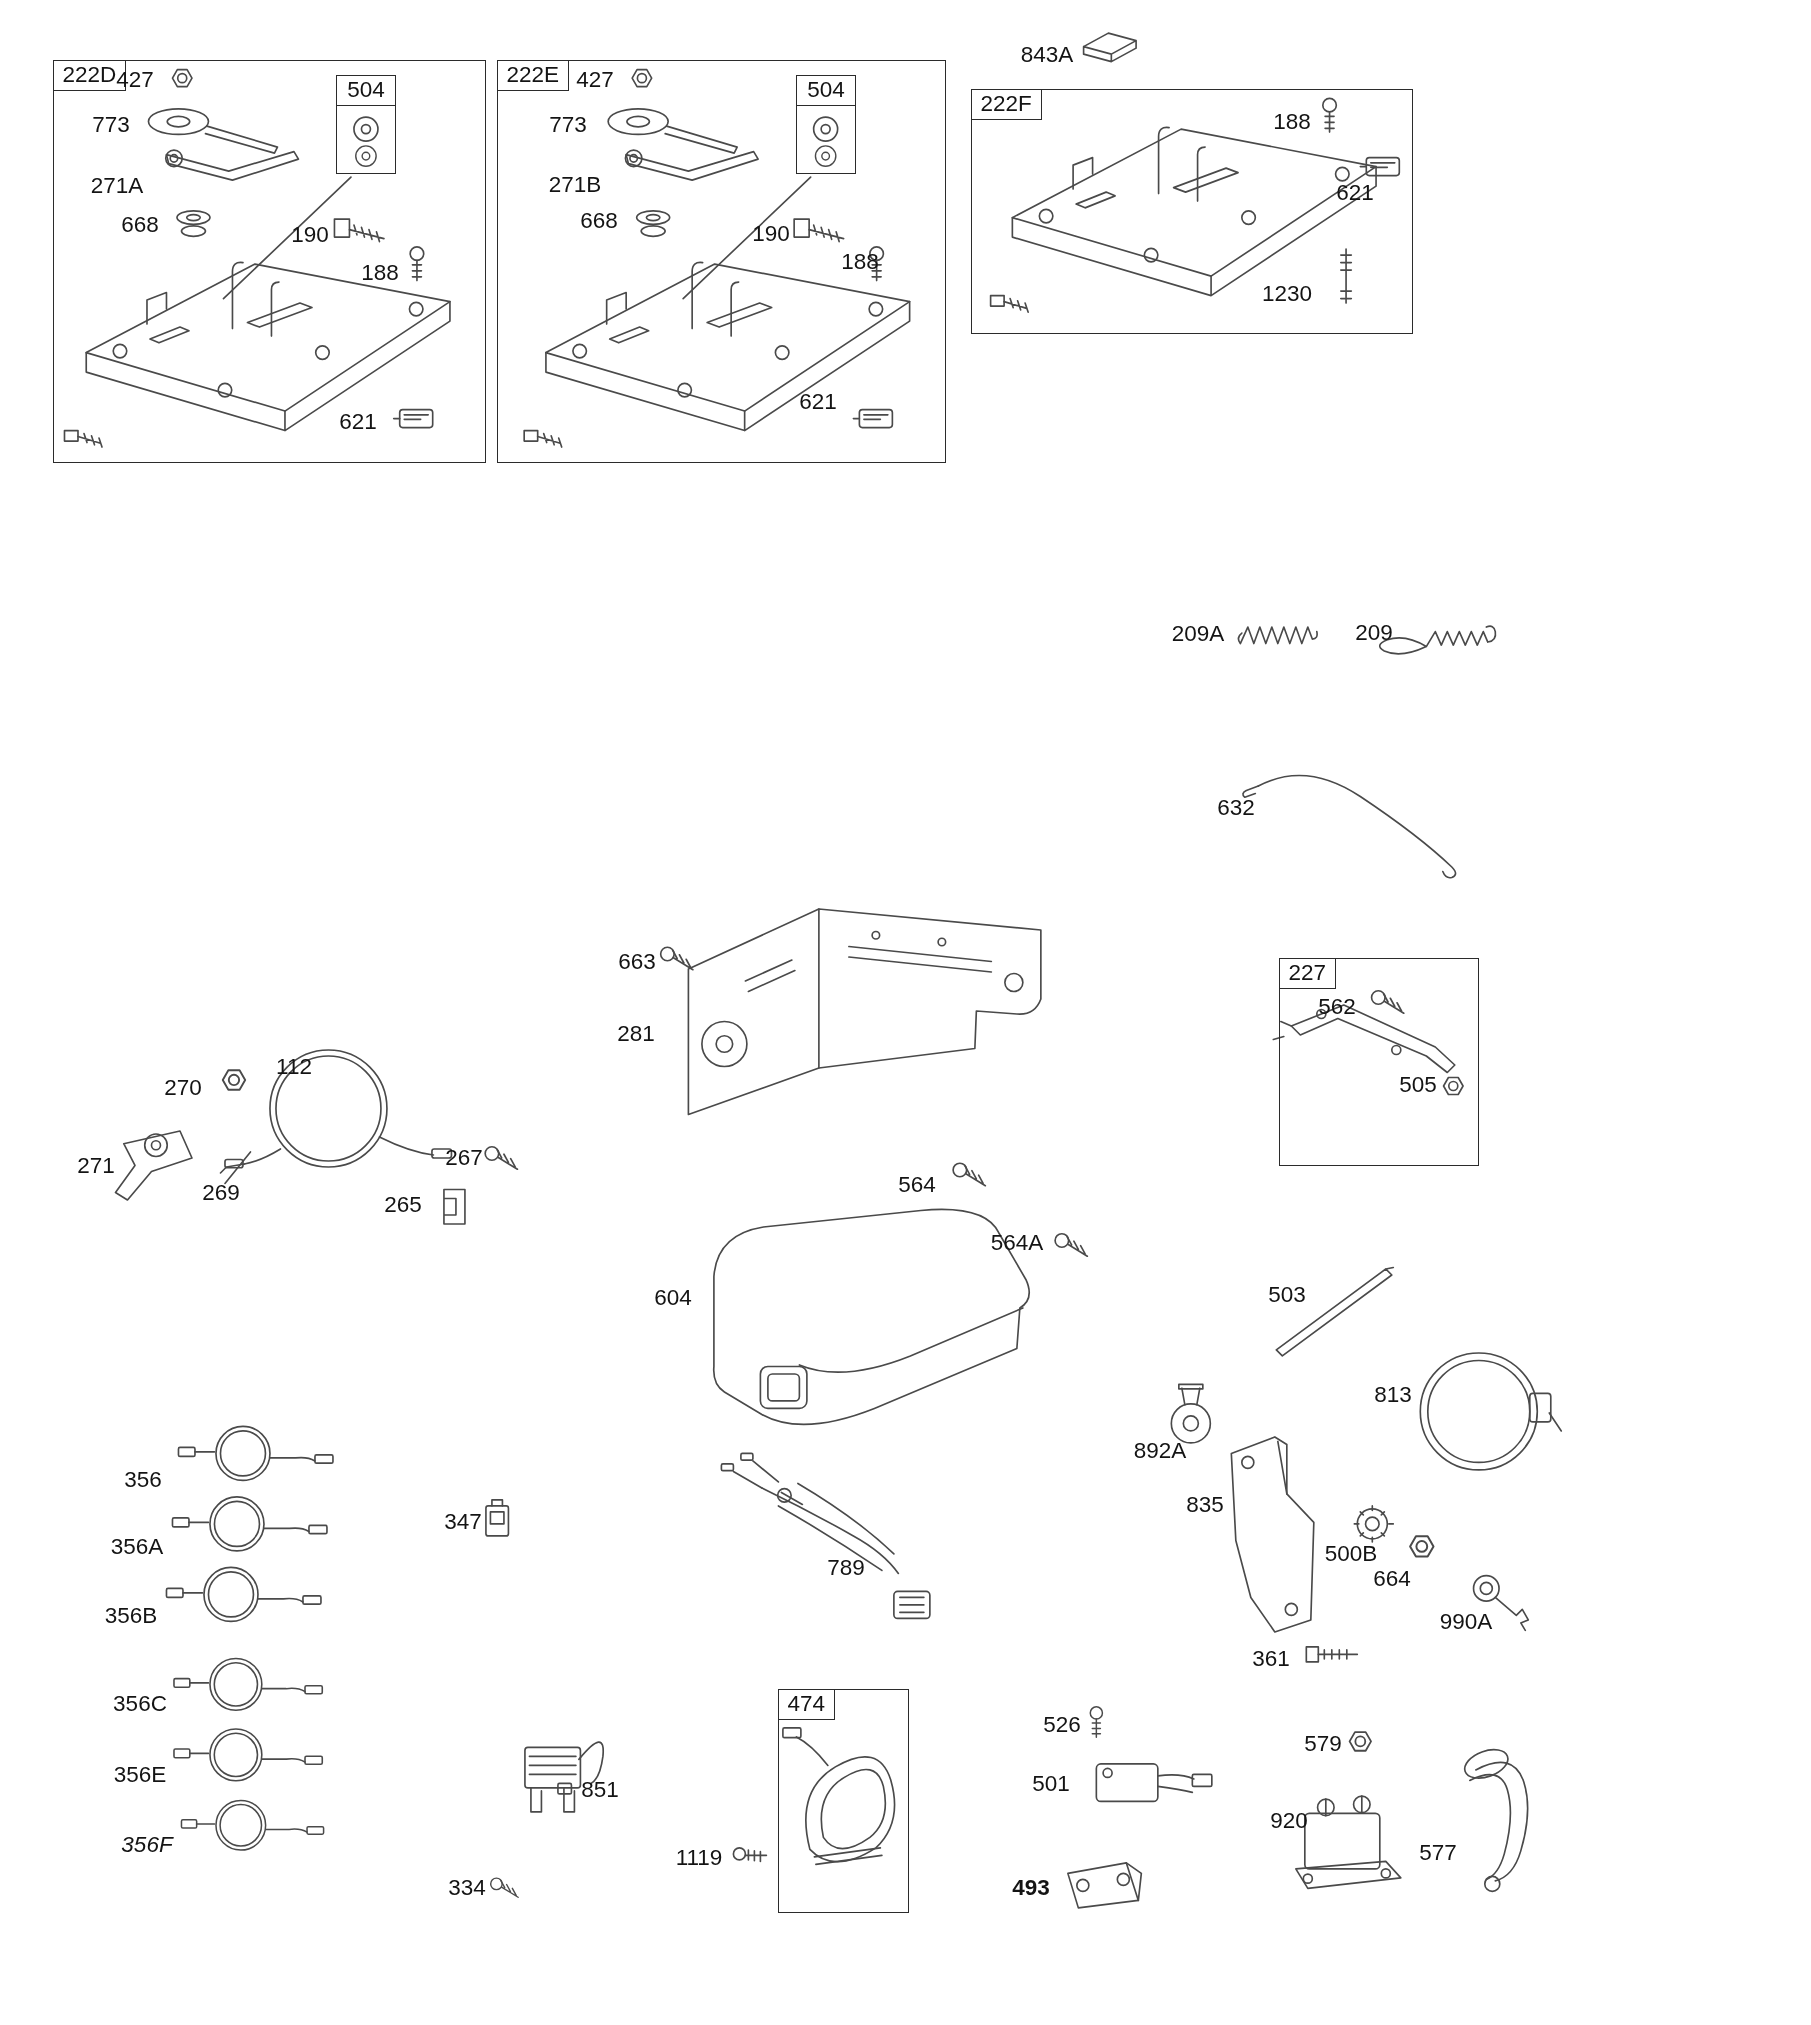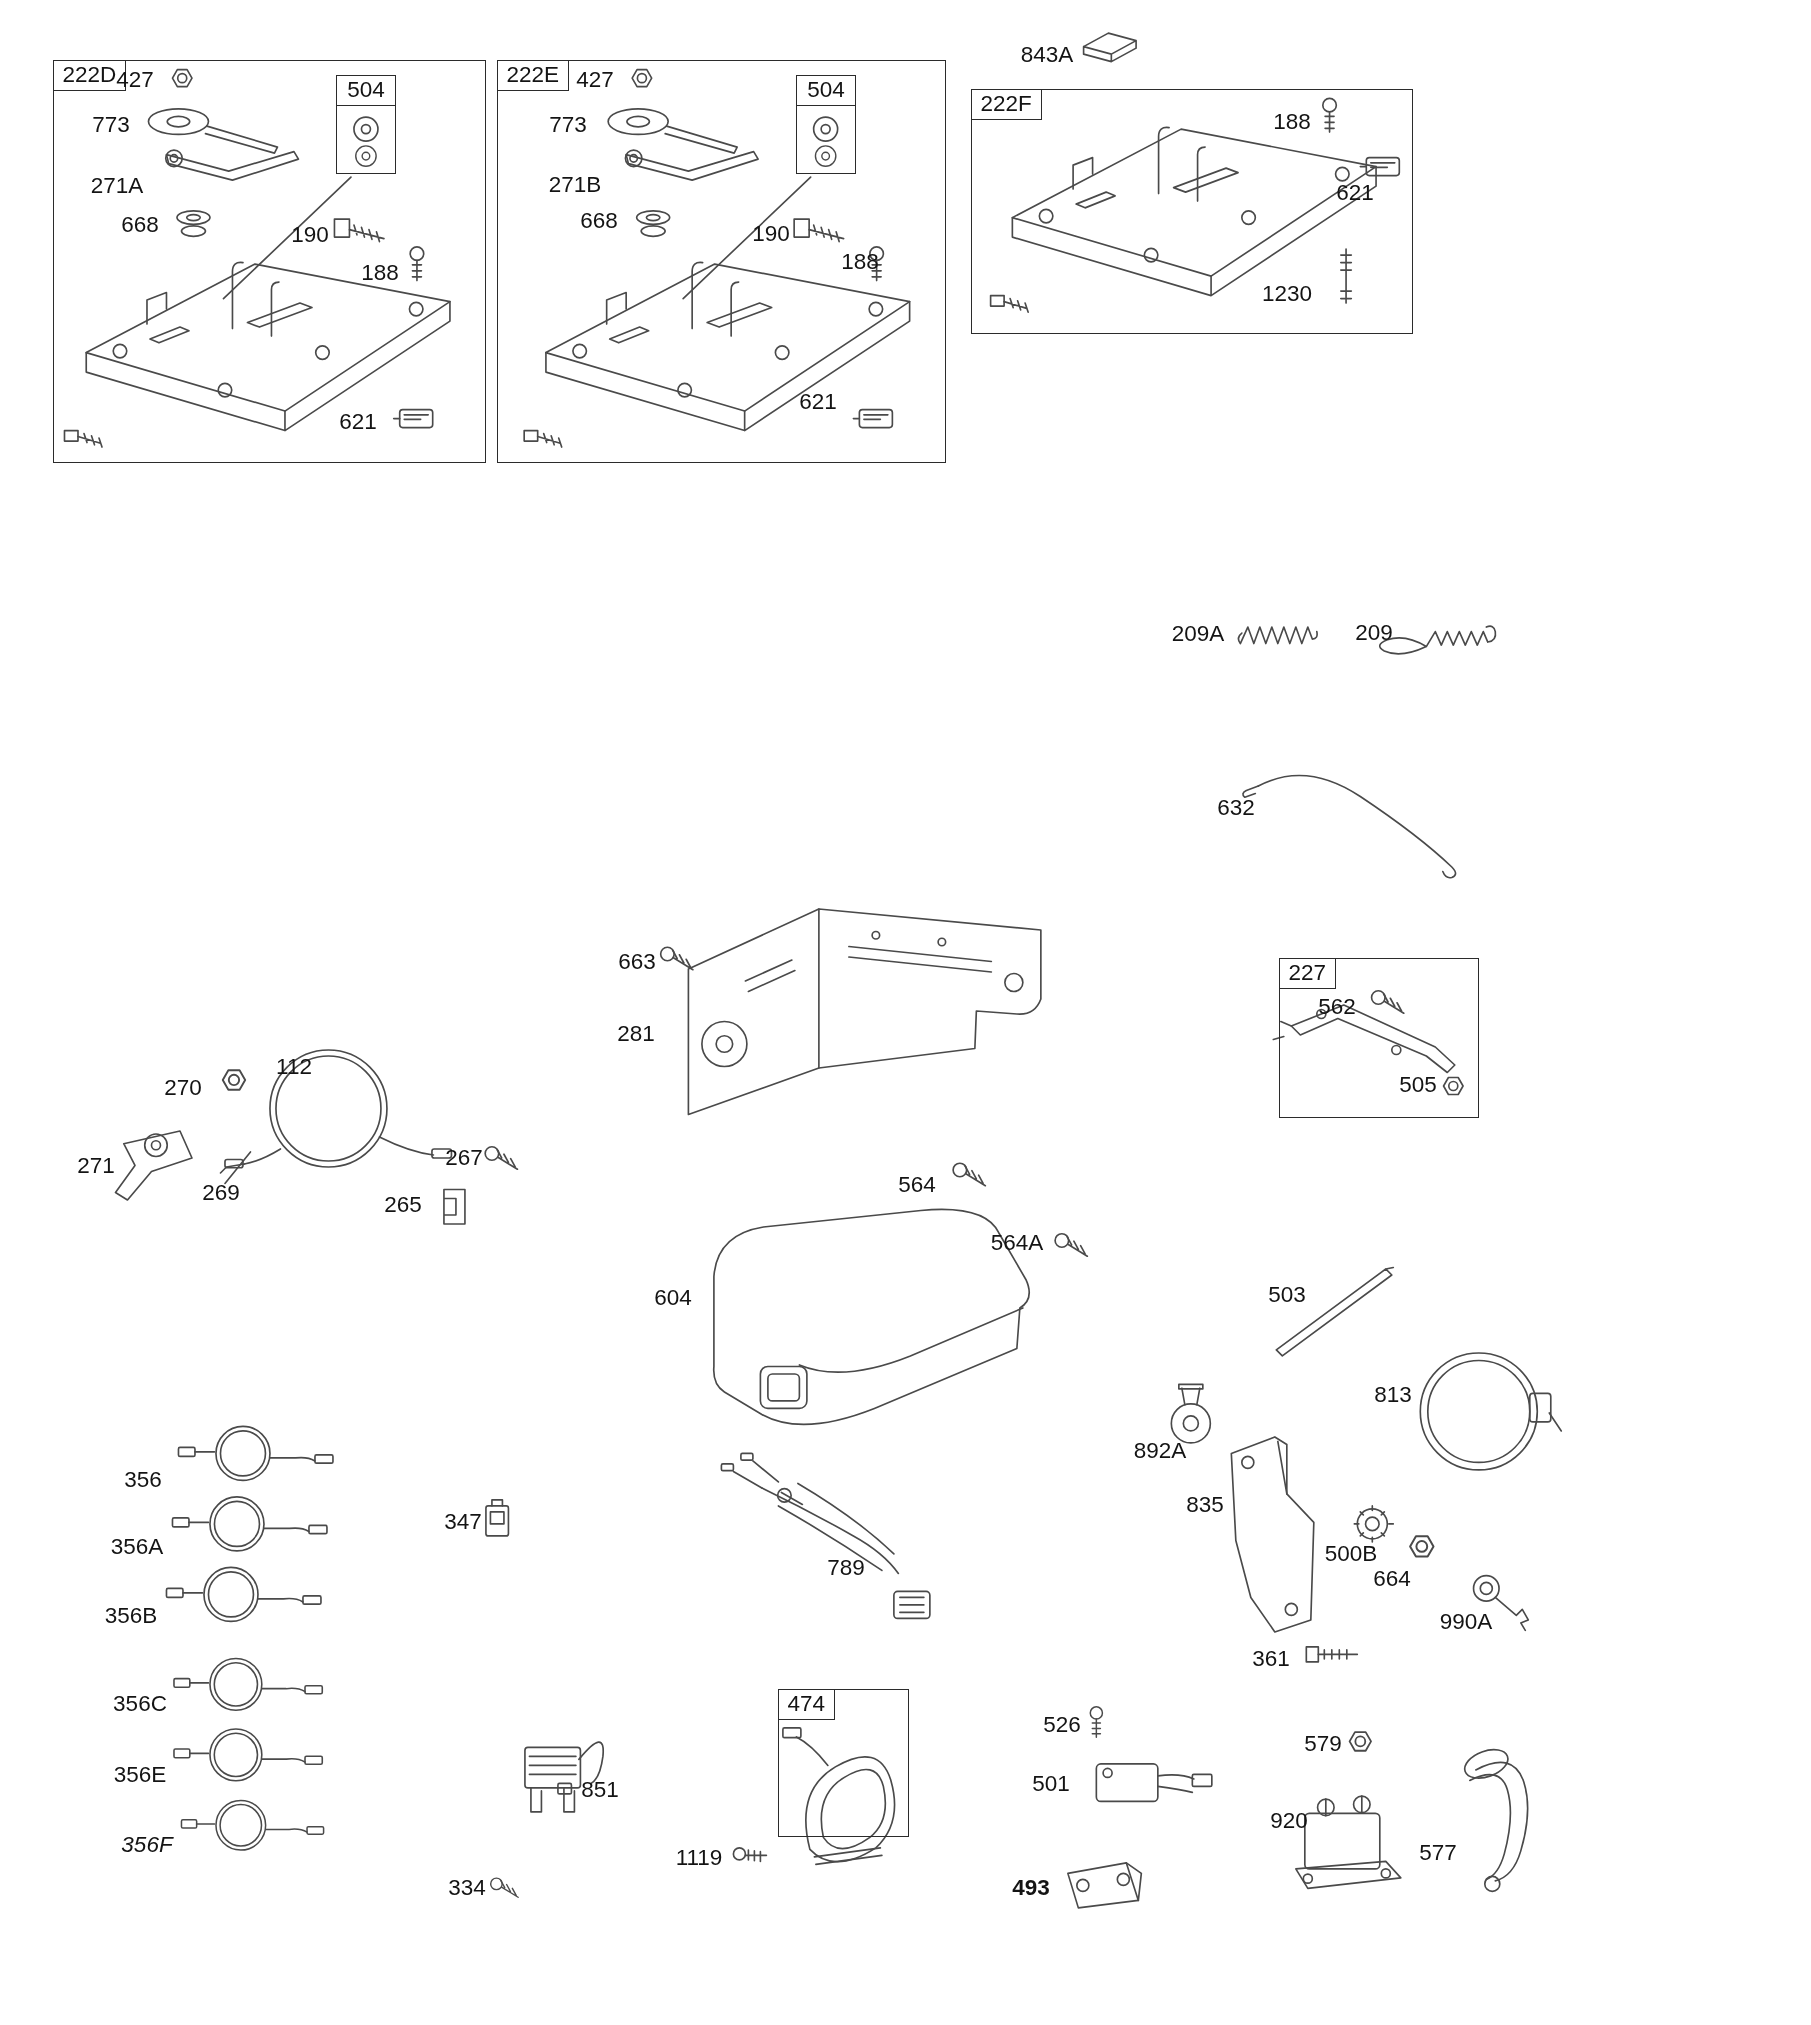--- a/index.html
+++ b/index.html
@@ -299,24 +299,24 @@
     </div>
     <div class="gbox" style="left: 497px; top: 60px; width: 449px; height: 403px;">
       <div class="gbox-label corner">222E</div>
     </div>
     <div class="gbox" style="left: 796px; top: 75px; width: 60px; height: 99px;">
       <div class="gbox-label header">504</div>
     </div>
     <div class="gbox" style="left: 971px; top: 89px; width: 442px; height: 245px;">
       <div class="gbox-label corner">222F</div>
     </div>
-    <div class="gbox" style="left: 1279px; top: 958px; width: 200px; height: 160px;">
+    <div class="gbox" style="left: 1279px; top: 958px; width: 200px; height: 208px;">
       <div class="gbox-label corner">227</div>
     </div>
-    <div class="gbox" style="left: 778px; top: 1689px; width: 131px; height: 148px;">
+    <div class="gbox" style="left: 778px; top: 1689px; width: 131px; height: 224px;">
       <div class="gbox-label corner">474</div>
     </div>
     <span class="plabel" style="left: 135px; top: 80px;">427</span>
     <span class="plabel" style="left: 111px; top: 125px;">773</span>
     <span class="plabel" style="left: 117px; top: 186px;">271A</span>
     <span class="plabel" style="left: 140px; top: 225px;">668</span>
     <span class="plabel" style="left: 310px; top: 235px;">190</span>
     <span class="plabel" style="left: 380px; top: 273px;">188</span>
     <span class="plabel" style="left: 358px; top: 422px;">621</span>
     <span class="plabel" style="left: 595px; top: 80px;">427</span>

